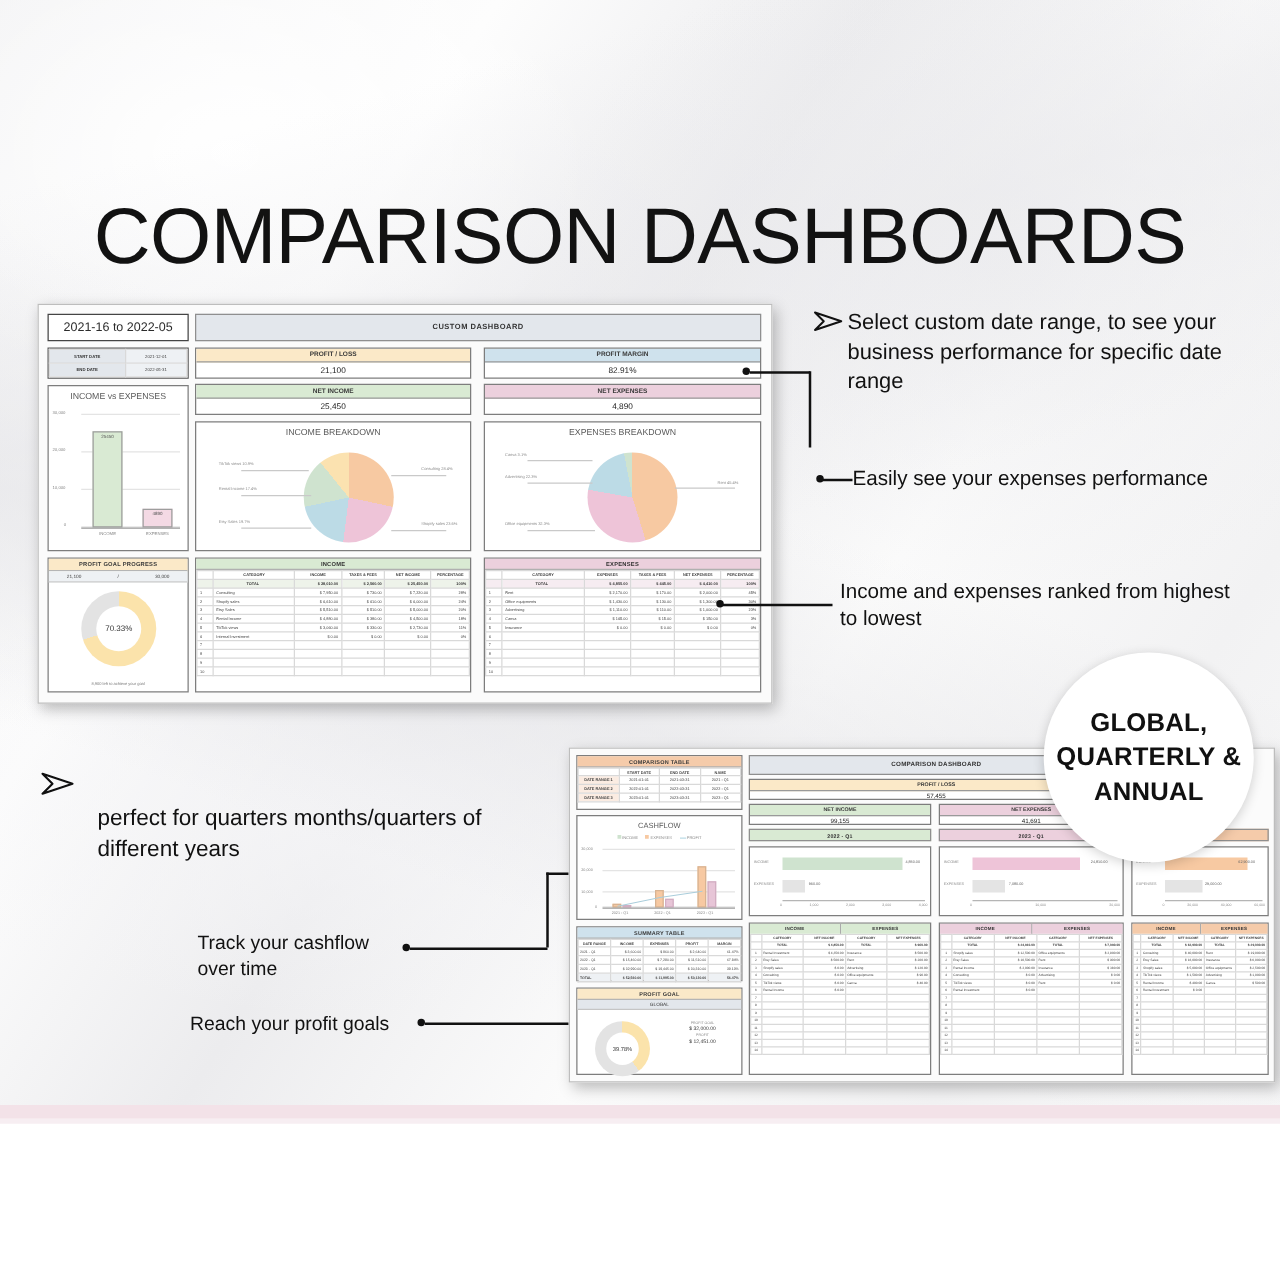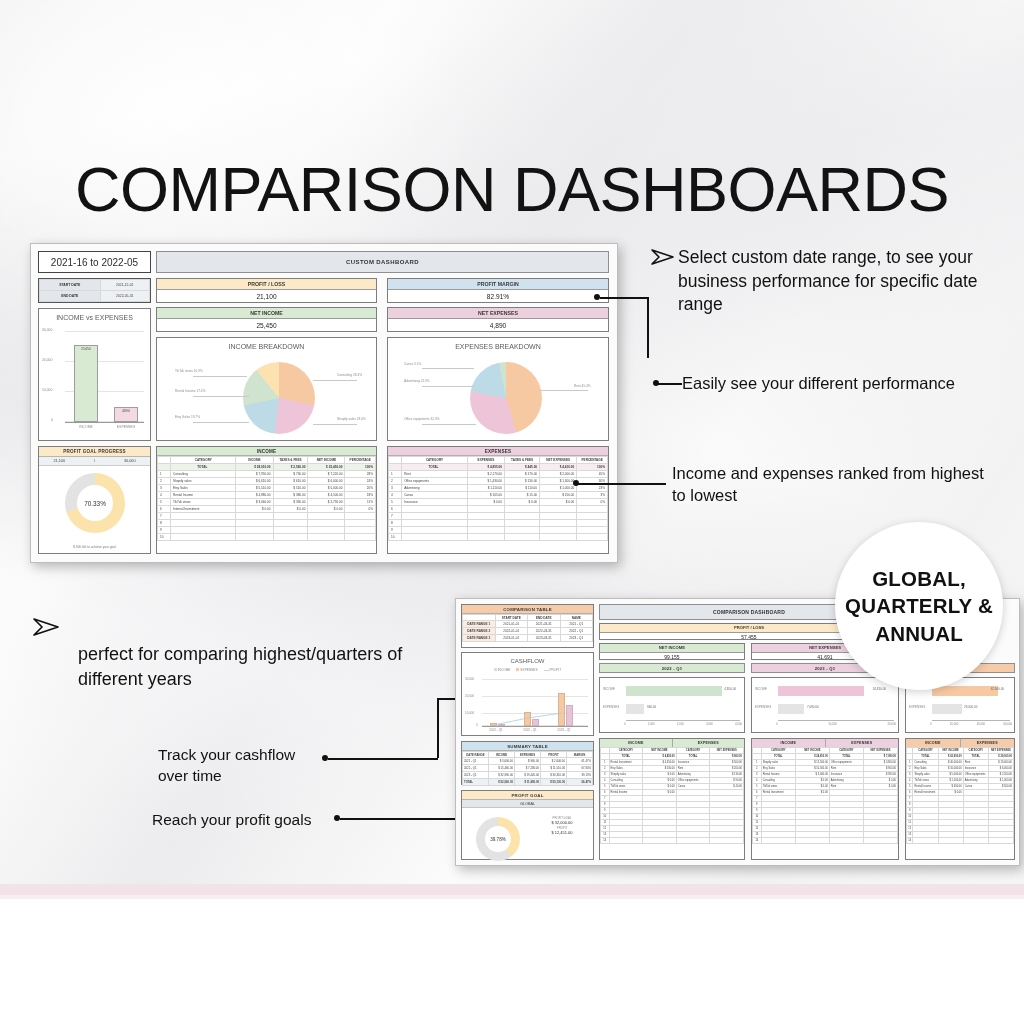--- a/index.html
+++ b/index.html
@@ -1033,37 +1033,37 @@
 </svg>
 <div class="anno" style="left:678px; top:246px; width:330px; font-size:17.5px;">
   <span>Select </span><b>custom date range</b><span>, to see your business performance for specific date range</span>
 </div>
 
 <div class="vline" style="left:647px; top:297px; height:61px;"></div>
 <div class="hline" style="left:600px; top:297px; width:48px;"></div>
 <div class="dot" style="left:594px; top:294px;"></div>
 
 <div class="anno" style="left:682px; top:372px; width:300px; font-size:16.5px;">
-  <span>Easily see your </span><b>different performance</b>
+  <span>Easily see your </span><b>expenses performance</b>
 </div>
 <div class="hline" style="left:658px; top:383px; width:24px;"></div>
 <div class="dot" style="left:653px; top:380px;"></div>
 
 <div class="anno" style="left:672px; top:462px; width:320px; font-size:16.5px;">
   <span>Income and expenses </span><b>ranked from highest to lowest</b>
 </div>
 <div class="hline" style="left:578px; top:483px; width:88px;"></div>
 <div class="dot" style="left:573px; top:480px;"></div>
 
 <svg class="arrowhead" style="left:32px; top:616px; width:30px; height:22px;">
   <path d="M2,3 L26,11 L2,19 L10,11 Z" fill="none" stroke="#111" stroke-width="1.7" stroke-linejoin="round"></path>
 </svg>
 <div class="anno" style="left:78px; top:618px; width:370px; font-size:18px;">
   <br>
-  <span>perfect for comparing highest/quarters of different years</span>
+  <span>perfect for quarters months/quarters of different years</span>
 </div>
 
 <div class="anno" style="left:158px; top:745px; width:220px; font-size:15.5px; text-align:left;">
   <b>Track your cashflow</b><br>
   <span>over time</span>
 </div>
 <div class="dot" style="left:322px; top:755px;"></div>
 <div class="hline" style="left:328px; top:758px; width:110px;"></div>
 <div class="vline" style="left:437px; top:698px; height:60px;"></div>
 <div class="hline" style="left:437px; top:698px; width:22px;"></div>

